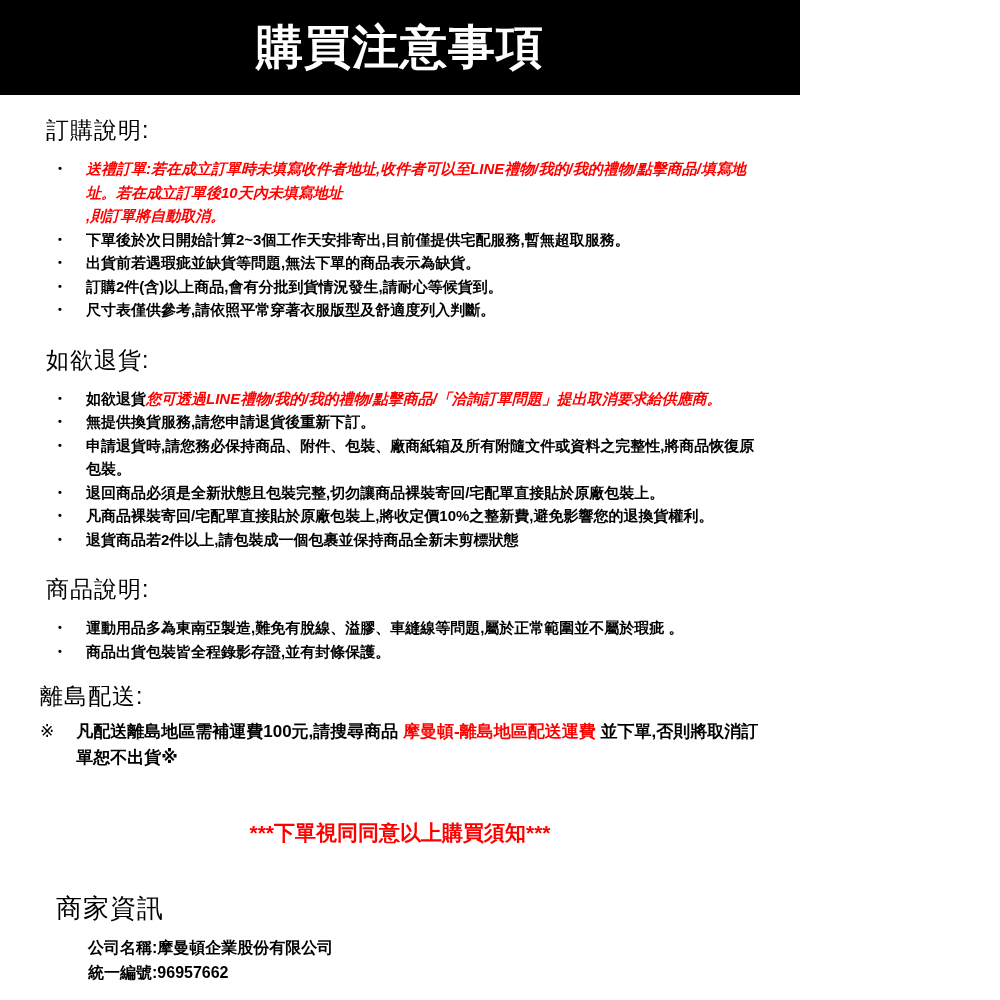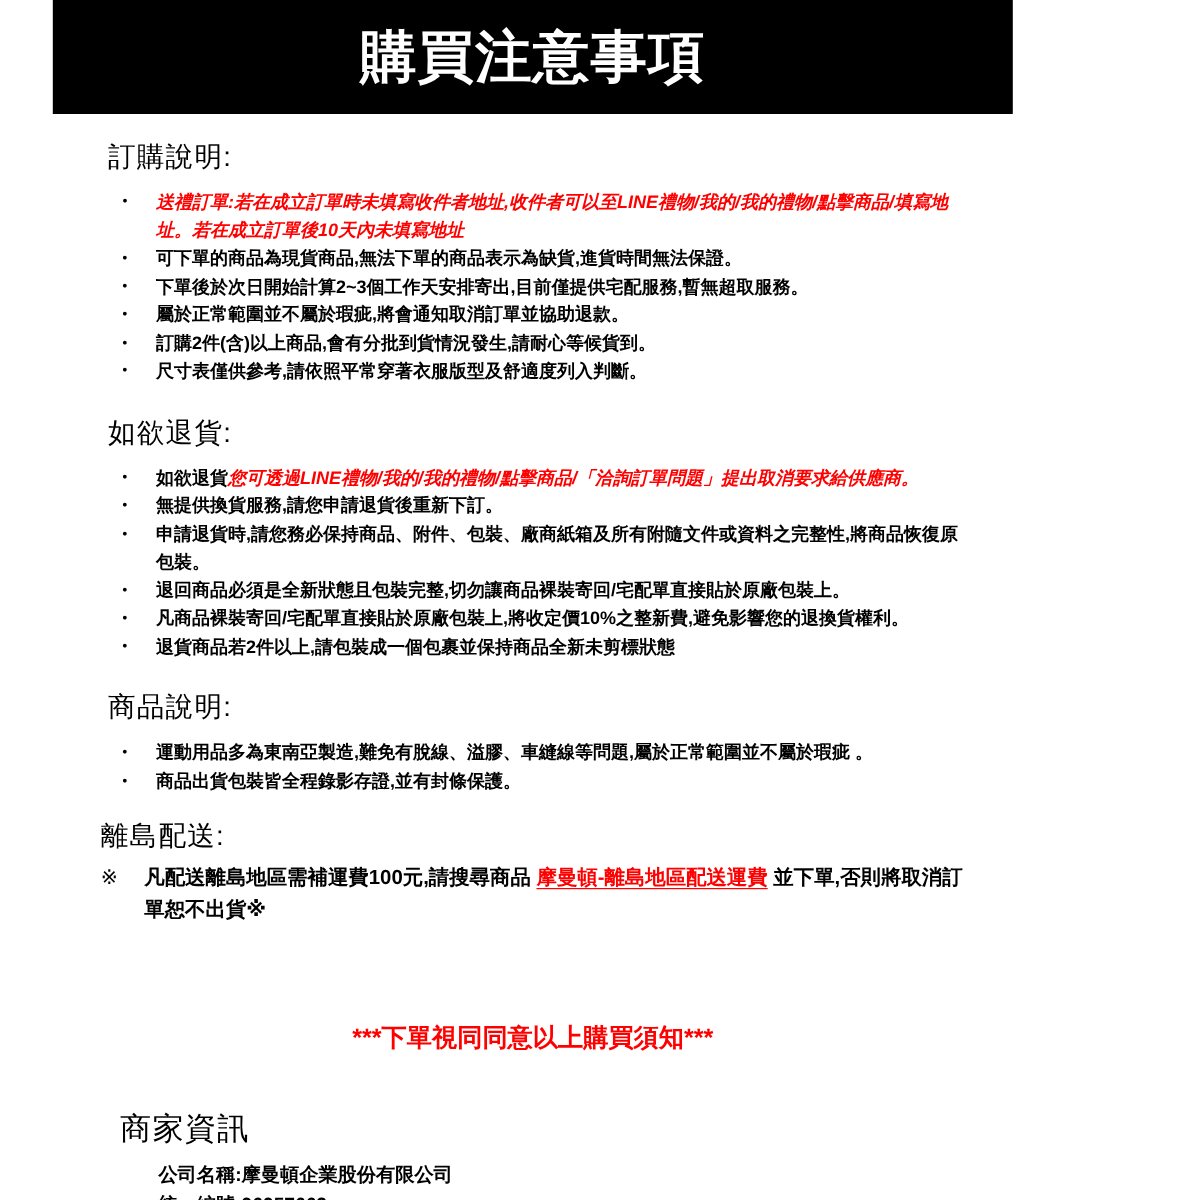--- a/index.html
+++ b/index.html
@@ -1,20 +1,20 @@
 <!DOCTYPE html>
 <html><head>
 <meta charset="utf-8">
 <style>
   html,body{margin:0;padding:0;}
   body{
     width:1000px;height:1000px;overflow:hidden;background:#fff;color:#000;
     font-family:"Liberation Sans","DejaVu Sans",sans-serif;
   }
-  .page{width:800px;height:1000px;position:relative;background:#fff;padding-left:44px;}
+  .page{width:800px;height:1000px;position:relative;background:#fff;}
   
   .hdr{
     background:#000;height:95px;display:flex;align-items:center;justify-content:center;
   }
   .hdr h1{
     margin:0;color:#fff;font-size:47px;font-weight:700;letter-spacing:1px;
   }
   
   main{padding:0 40px 0 40px;}
   h2{
@@ -32,25 +32,25 @@
     content:"•";position:absolute;left:2px;top:0;font-size:11px;color:#000;
   }
   li .line{display:block;}
   .red{color:#FF0000;font-style:italic;}
   
   .islands-line{
     font-size:17px;font-weight:700;line-height:26px;display:flex;align-items:baseline;
   }
   .islands-line .marker{margin-right:22px;font-weight:400;}
   .hl{
-    color:#FF0000;text-decoration:underline;text-underline-offset:3px;
+    color:#FF0000;text-underline-offset:3px;
   }
   
   .notice{
-    margin-top:80px;text-align:center;color:#FF0000;font-size:21px;font-weight:700;
+    margin-top:48px;text-align:center;color:#FF0000;font-size:21px;font-weight:700;
   }
   
   .merchant{margin-top:44px;}
   .merchant h2{font-size:26px;margin:0 0 10px 16px;letter-spacing:1px;}
   .merchant .info-line{
     font-size:16px;font-weight:700;line-height:24.5px;margin-left:48px;
   }
 </style>
 </head>
 <body>
@@ -61,24 +61,24 @@
     <h1>購買注意事項</h1>
   </header>
 
   <main>
 
     <section class="order">
       <h2>訂購說明:</h2>
       <ul>
         <li class="red">
           <span class="line">送禮訂單:若在成立訂單時未填寫收件者地址,收件者可以至LINE禮物/我的/我的禮物/點擊商品/填寫地址。若在成立訂單後10天內未填寫地址</span>
+          <span class="line">,則訂單將自動取消。</span>
         </li>
-        <li>可下單的商品為現貨商品,無法下單的商品表示為缺貨,進貨時間無法保證。</li>
         <li>下單後於次日開始計算2~3個工作天安排寄出,目前僅提供宅配服務,暫無超取服務。</li>
-        <li>屬於正常範圍並不屬於瑕疵,將會通知取消訂單並協助退款。</li>
+        <li>出貨前若遇瑕疵並缺貨等問題,無法下單的商品表示為缺貨。</li>
         <li>訂購2件(含)以上商品,會有分批到貨情況發生,請耐心等候貨到。</li>
         <li>尺寸表僅供參考,請依照平常穿著衣服版型及舒適度列入判斷。</li>
       </ul>
     </section>
 
     <section class="returns">
       <h2>如欲退貨:</h2>
       <ul>
         <li>
           <span>如欲退貨</span><span class="red">您可透過LINE禮物/我的/我的禮物/點擊商品/「洽詢訂單問題」提出取消要求給供應商。</span>

